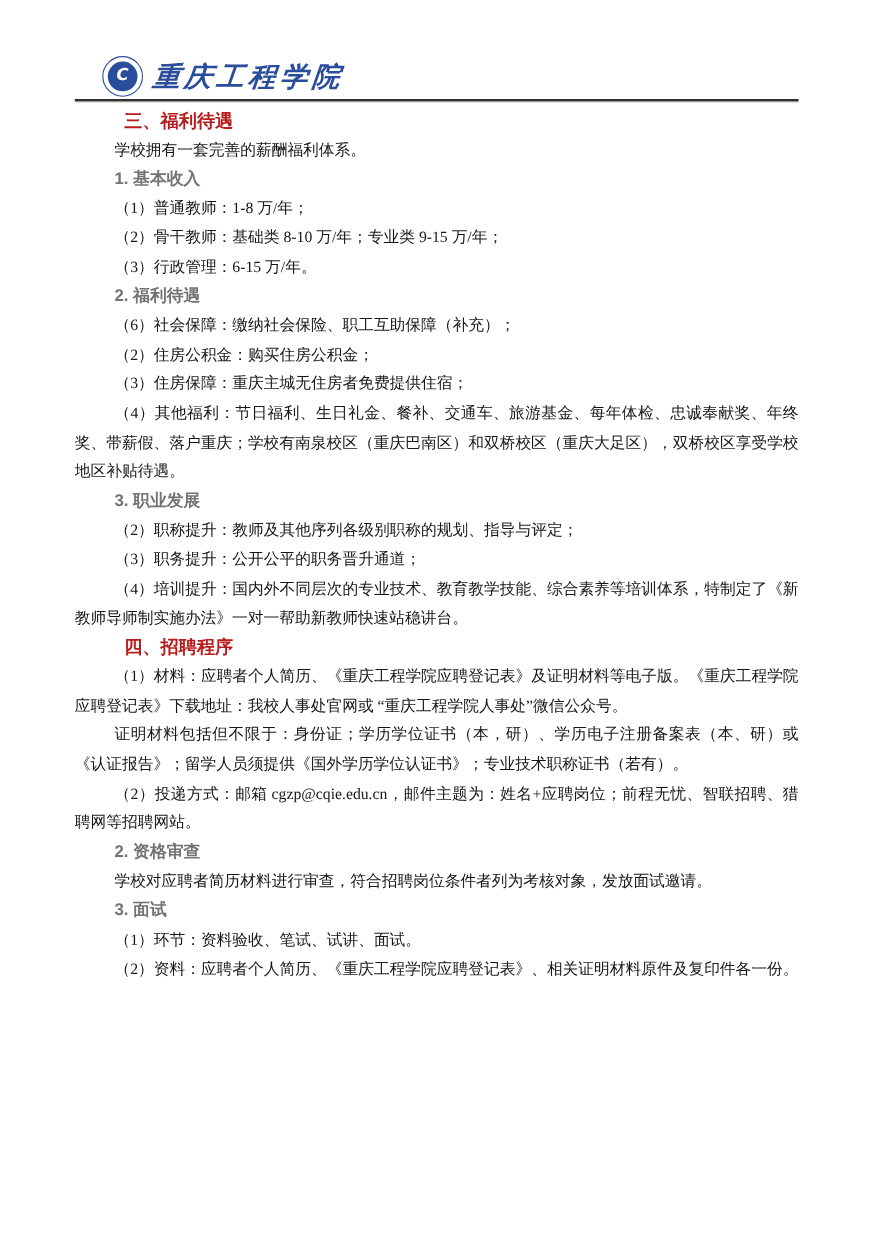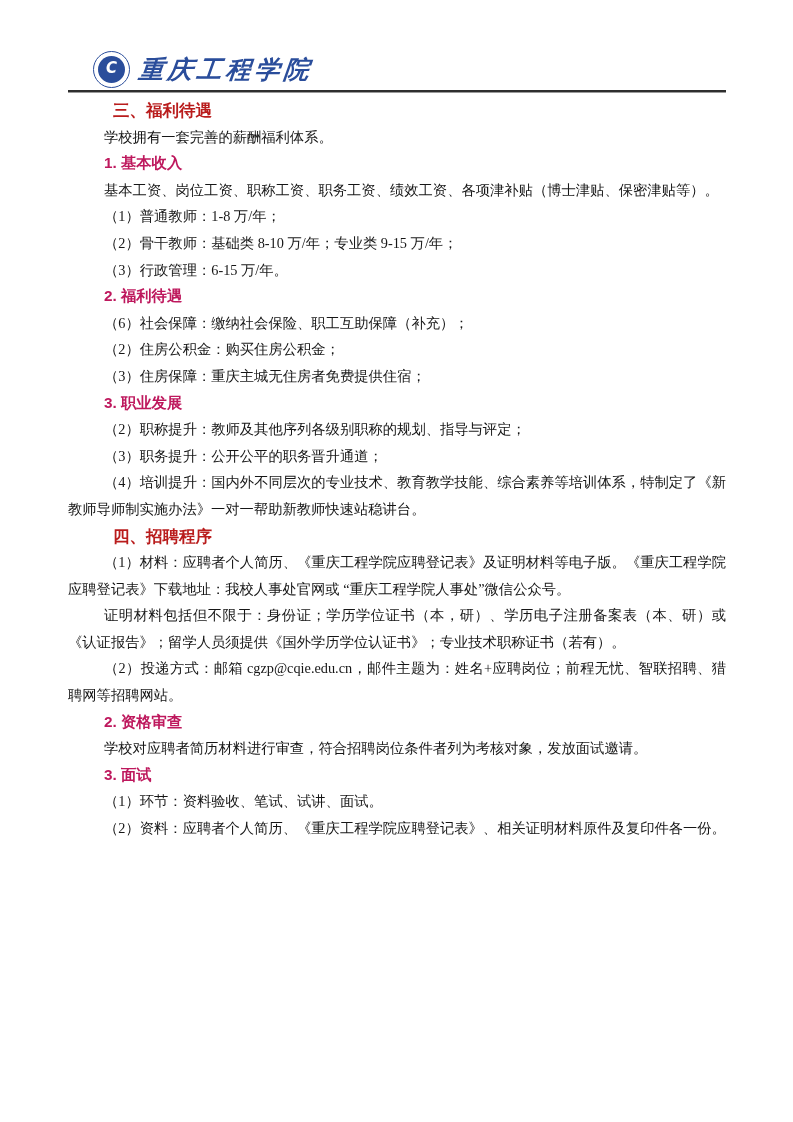--- a/index.html
+++ b/index.html
@@ -90,21 +90,21 @@
     font-weight: bold;
     font-size: 16.5px;
     color: #b91c1c;
     margin-top: 1px;
   }
   .para-h2 {
     text-indent: 36px;
     font-family: "Liberation Sans", "DejaVu Sans", sans-serif;
     font-weight: bold;
     font-size: 15.3px;
-    color: #be185d;
+    color: #737373;
     margin-top: 1px;
   }
 </style>
 </head>
 <body>
 
 <div class="page">
 
   <div class="brand">
     <div class="logo-outer">
@@ -112,28 +112,28 @@
     </div>
     <div class="brand-name">重庆工程学院</div>
   </div>
 
   <div class="header-rule"></div>
 
   <div class="content">
       <p class="para-h1">三、福利待遇</p>
       <p class="para-body">学校拥有一套完善的薪酬福利体系。</p>
       <p class="para-h2">1.&nbsp;基本收入</p>
-      <p class="para-body">基本工资、岗位工资、职称工资、职务工资、绩效工资、各项津补贴（博士津贴、保密津贴等）。</p>
       <p class="para-body">（1）普通教师：1-8 万/年；</p>
       <p class="para-body">（2）骨干教师：基础类 8-10 万/年；专业类 9-15 万/年；</p>
       <p class="para-body">（3）行政管理：6-15 万/年。</p>
       <p class="para-h2">2.&nbsp;福利待遇</p>
       <p class="para-body">（6）社会保障：缴纳社会保险、职工互助保障（补充）；</p>
       <p class="para-body">（2）住房公积金：购买住房公积金；</p>
       <p class="para-body">（3）住房保障：重庆主城无住房者免费提供住宿；</p>
+      <p class="para-body">（4）其他福利：节日福利、生日礼金、餐补、交通车、旅游基金、每年体检、忠诚奉献奖、年终奖、带薪假、落户重庆；学校有南泉校区（重庆巴南区）和双桥校区（重庆大足区），双桥校区享受学校地区补贴待遇。</p>
       <p class="para-h2">3.&nbsp;职业发展</p>
       <p class="para-body">（2）职称提升：教师及其他序列各级别职称的规划、指导与评定；</p>
       <p class="para-body">（3）职务提升：公开公平的职务晋升通道；</p>
       <p class="para-body">（4）培训提升：国内外不同层次的专业技术、教育教学技能、综合素养等培训体系，特制定了《新教师导师制实施办法》一对一帮助新教师快速站稳讲台。</p>
       <p class="para-h1">四、招聘程序</p>
       <p class="para-body">（1）材料：应聘者个人简历、《重庆工程学院应聘登记表》及证明材料等电子版。《重庆工程学院应聘登记表》下载地址：我校人事处官网或 “重庆工程学院人事处”微信公众号。</p>
       <p class="para-body">证明材料包括但不限于：身份证；学历学位证书（本，研）、学历电子注册备案表（本、研）或《认证报告》；留学人员须提供《国外学历学位认证书》；专业技术职称证书（若有）。</p>
       <p class="para-body">（2）投递方式：邮箱 cgzp@cqie.edu.cn，邮件主题为：姓名+应聘岗位；前程无忧、智联招聘、猎聘网等招聘网站。</p>
       <p class="para-h2">2.&nbsp;资格审查</p>
       <p class="para-body">学校对应聘者简历材料进行审查，符合招聘岗位条件者列为考核对象，发放面试邀请。</p>

